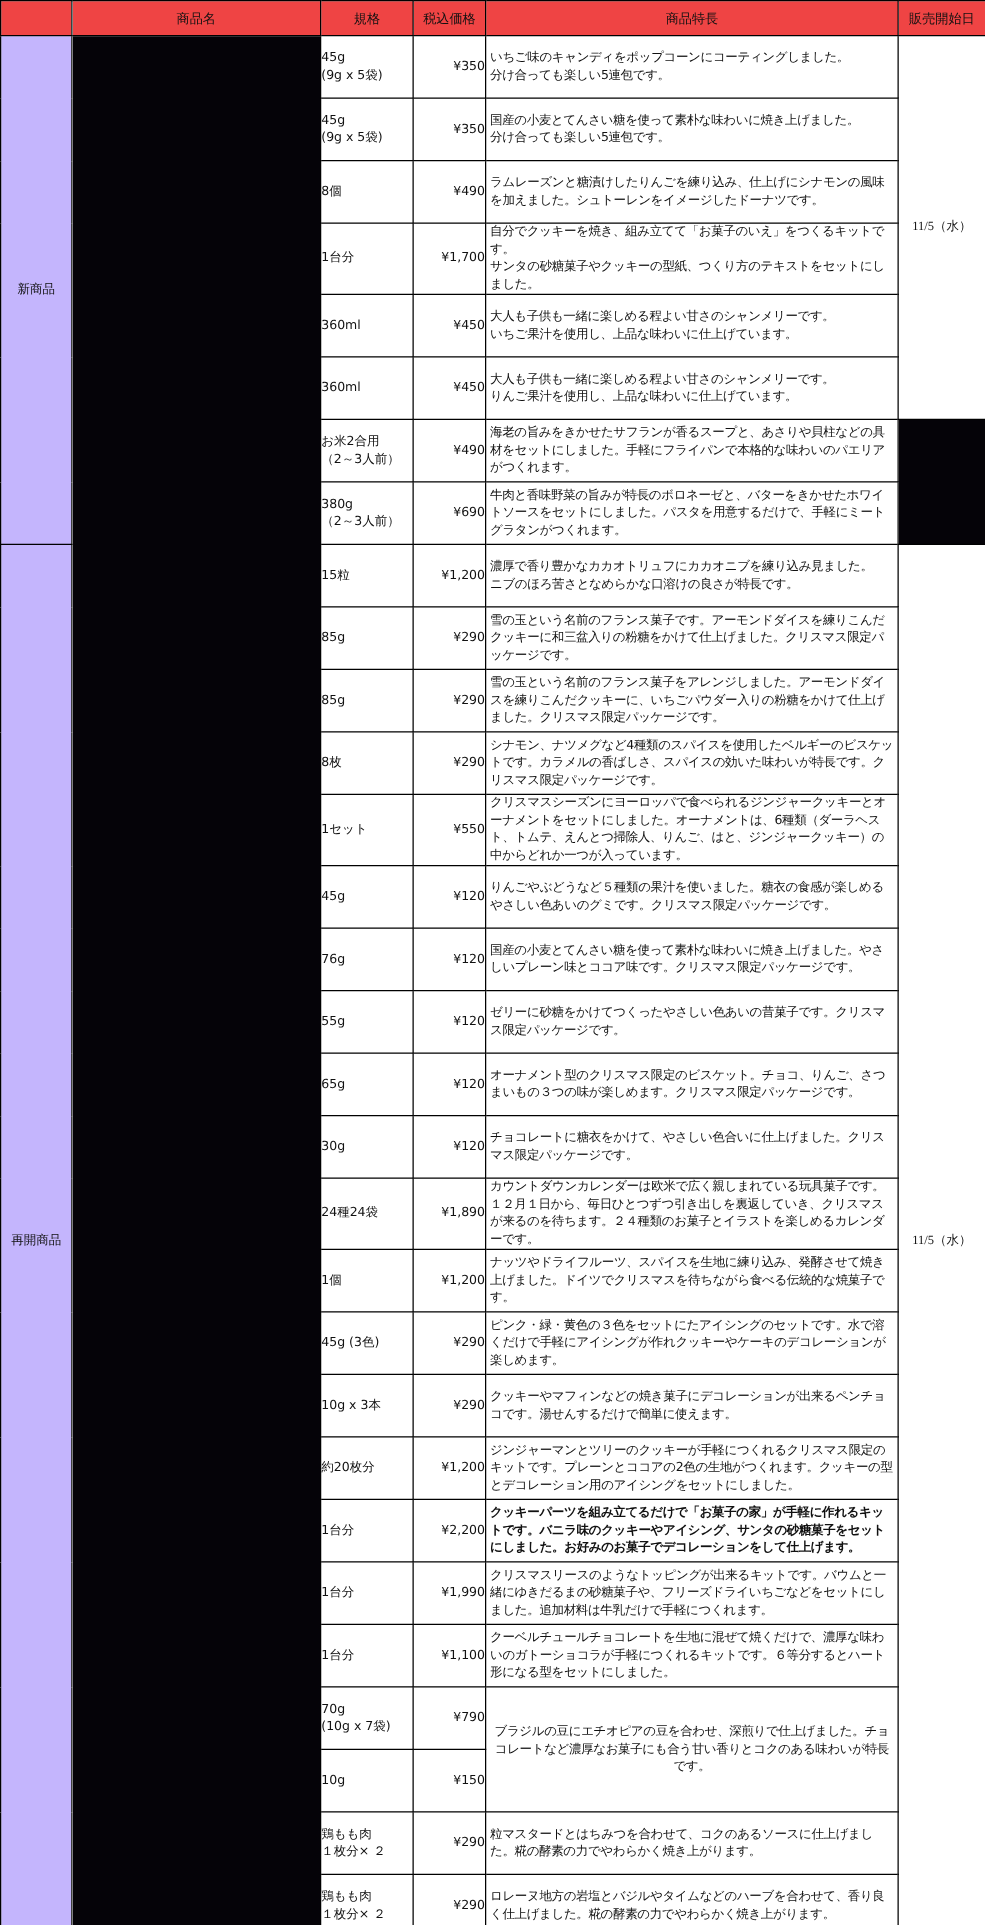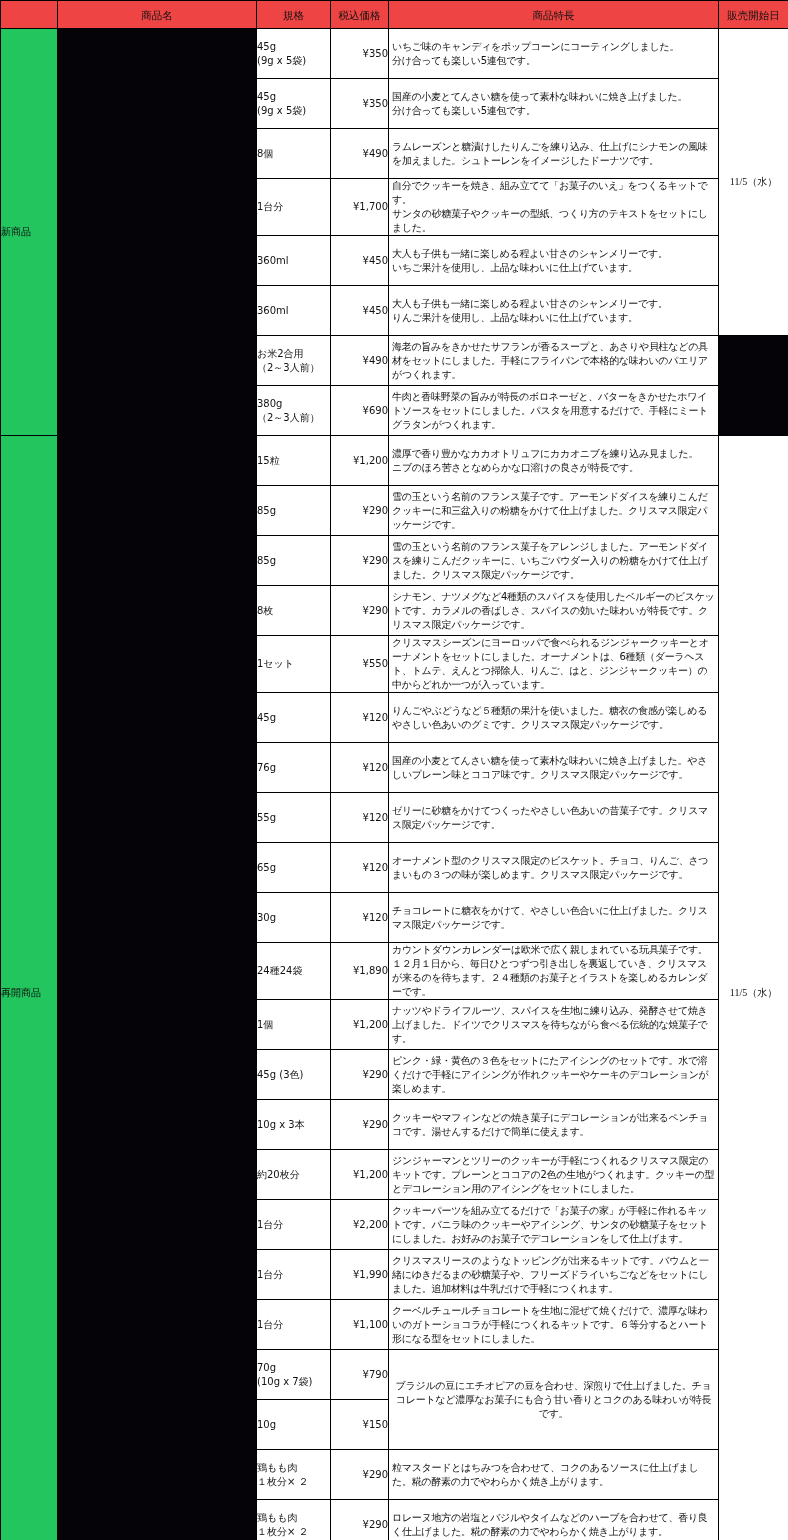--- a/index.html
+++ b/index.html
@@ -1,20 +1,20 @@
 <!DOCTYPE html>
 <html><head>
 <meta charset="utf-8">
 <style>
   html, body { margin: 0; padding: 0; background: #ffffff; }
   body { width: 788px; height: 1540px; overflow: hidden; font-family: "DejaVu Sans", "Liberation Sans", sans-serif; color: #111; }
   table.products { border-collapse: collapse; table-layout: fixed; width: 788px; margin: 0; }
   table.products td, table.products th { border: 1px solid #000; padding: 0; font-size: 10px; line-height: 14px; overflow: hidden; }
   table.products th { background: #ef4444; font-weight: normal; height: 27px; text-align: center; font-size: 10.5px; }
-  td.cat { vertical-align: middle; background: #22c55e; }
+  td.cat { text-align: center; vertical-align: middle; background: #c4b5fd; }
   td.name { background: #050308; }
   td.spec { vertical-align: middle; }
   td.price { text-align: right; vertical-align: middle; }
   td.desc { text-align: left; vertical-align: middle; padding: 0 3px !important; font-size: 9.6px; line-height: 14px; letter-spacing: -0.3px; }
   td.date { text-align: center; vertical-align: middle; font-family: Liberation Serif, serif; }
   td.date.blk { background: #050308; }
   tr.r td { height: 49px; }
   .spec-line { display: block; }
 </style>
 </head>
@@ -215,21 +215,21 @@
           <span class="spec-line">約20枚分</span>
         </td>
         <td class="price">¥1,200</td>
         <td class="desc" style="white-space: pre-line;">ジンジャーマンとツリーのクッキーが手軽につくれるクリスマス限定のキットです。プレーンとココアの2色の生地がつくれます。クッキーの型とデコレーション用のアイシングをセットにしました。</td>
       </tr>
       <tr class="r">
         <td class="spec">
           <span class="spec-line">1台分</span>
         </td>
         <td class="price">¥2,200</td>
-        <td class="desc" style="white-space: pre-line;">クッキーパーツを組み立てるだけで「お菓子の家」が手軽に作れるキットです。バニラ味のクッキーやアイシング、サンタの砂糖菓子をセットにしました。お好みのお菓子でデコレーションをして仕上げます。</td>
+        <td class="desc" style="white-space: pre-line; font-weight: bold;">クッキーパーツを組み立てるだけで「お菓子の家」が手軽に作れるキットです。バニラ味のクッキーやアイシング、サンタの砂糖菓子をセットにしました。お好みのお菓子でデコレーションをして仕上げます。</td>
       </tr>
       <tr class="r">
         <td class="spec">
           <span class="spec-line">1台分</span>
         </td>
         <td class="price">¥1,990</td>
         <td class="desc" style="white-space: pre-line;">クリスマスリースのようなトッピングが出来るキットです。バウムと一緒にゆきだるまの砂糖菓子や、フリーズドライいちごなどをセットにしました。追加材料は牛乳だけで手軽につくれます。</td>
       </tr>
       <tr class="r">
         <td class="spec">

